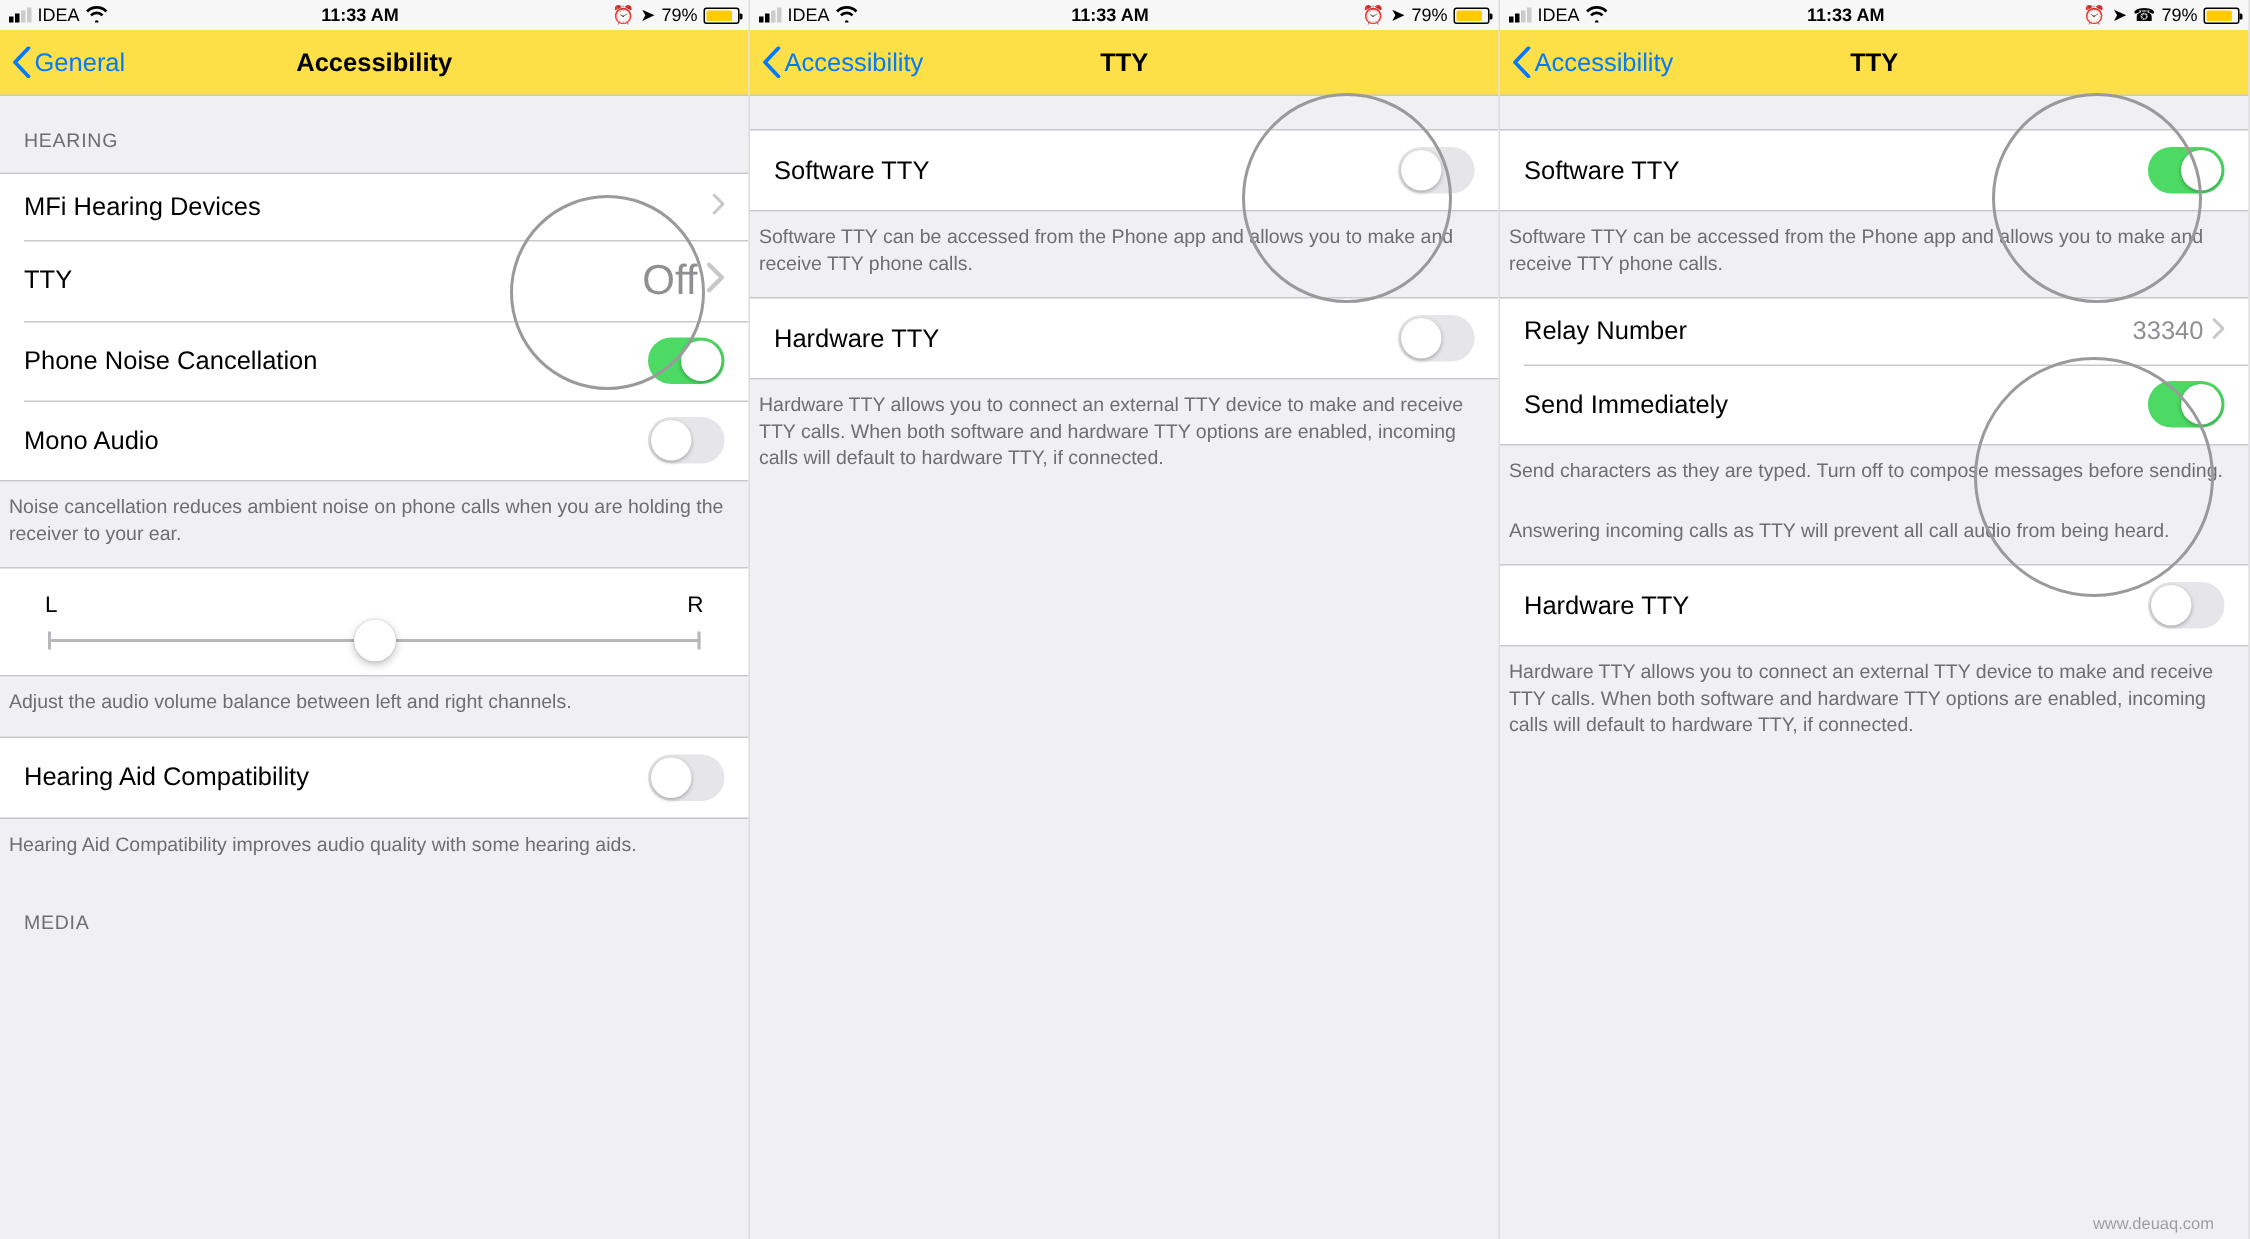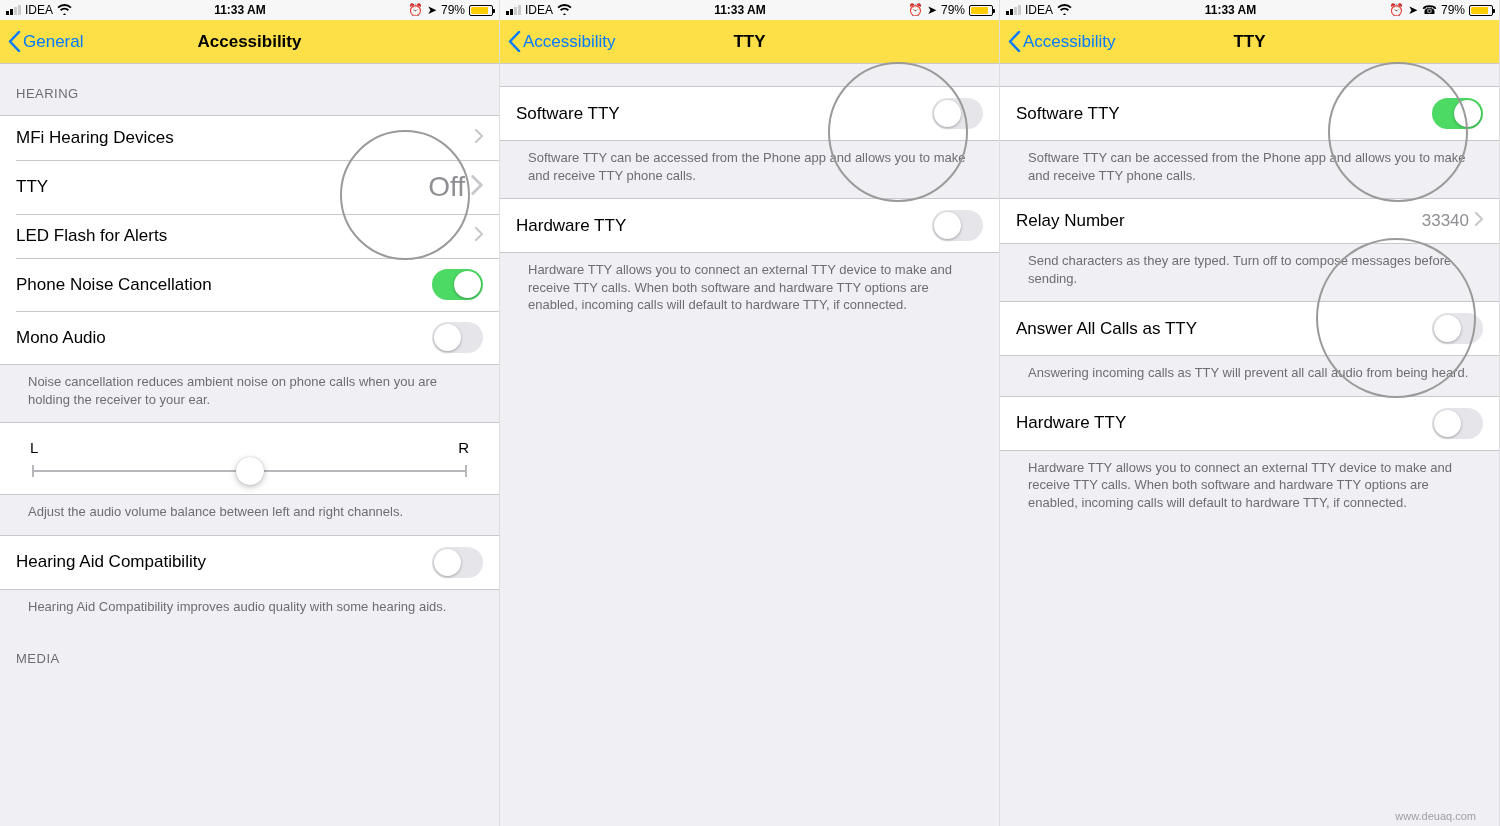--- a/index.html
+++ b/index.html
@@ -73,21 +73,21 @@
 
   
   .section-header {
     padding: 22px 16px 14px;
     font-size: 13px;
     color: #6d6d72;
     text-transform: uppercase;
     letter-spacing: 0.5px;
   }
   .footer-text {
-    padding: 8px 28px 14px;
+    padding: 8px 6px 14px;
     font-size: 13px;
     color: #6d6d72;
     line-height: 1.35;
   }
   .group {
     background: #fff;
     border-top: 1px solid #c8c7cc;
     border-bottom: 1px solid #c8c7cc;
   }
   .row {
@@ -217,28 +217,20 @@
       <span class="detail">
         <span style="font-size:28px;color:#8e8e93;font-weight:300;">Off</span>
         <span class="chevron">
           <svg width="12" height="20" viewBox="0 0 8 14">
               <path d="M1 1l6 6-6 6" stroke="#c7c7cc" stroke-width="2" fill="none" stroke-linecap="round" stroke-linejoin="round"></path>
             </svg>
         </span>
       </span>
     </div>
     <div class="row">
-      <span class="label">LED Flash for Alerts</span>
-      <span class="chevron">
-        <svg width="8" height="14" viewBox="0 0 8 14">
-            <path d="M1 1l6 6-6 6" stroke="#c7c7cc" stroke-width="2" fill="none" stroke-linecap="round" stroke-linejoin="round"></path>
-          </svg>
-      </span>
-    </div>
-    <div class="row">
       <span class="label">Phone Noise Cancellation</span>
       <div class="toggle on">
           <div class="knob"></div>
         </div>
     </div>
     <div class="row">
       <span class="label">Mono Audio</span>
       <div class="toggle">
           <div class="knob"></div>
         </div>
@@ -389,31 +381,29 @@
       <span class="label">Relay Number</span>
       <span class="detail">
         <span>33340</span>
         <span class="chevron">
           <svg width="8" height="14" viewBox="0 0 8 14">
               <path d="M1 1l6 6-6 6" stroke="#c7c7cc" stroke-width="2" fill="none" stroke-linecap="round" stroke-linejoin="round"></path>
             </svg>
         </span>
       </span>
     </div>
+    <div class="row">
+      <span class="label">Send Immediately</span>
+      <div class="toggle on">
+          <div class="knob"></div>
+        </div>
+    </div>
   </div>
   <div class="footer-text">Send characters as they are typed. Turn off to compose messages before sending.</div>
 
-  <div class="group">
-    <div class="row">
-      <span class="label">Answer All Calls as TTY</span>
-      <div class="toggle">
-          <div class="knob"></div>
-        </div>
-    </div>
-  </div>
   <div class="footer-text">Answering incoming calls as TTY will prevent all call audio from being heard.</div>
 
   <div class="group">
     <div class="row">
       <span class="label">Hardware TTY</span>
       <div class="toggle">
           <div class="knob"></div>
         </div>
     </div>
   </div>

